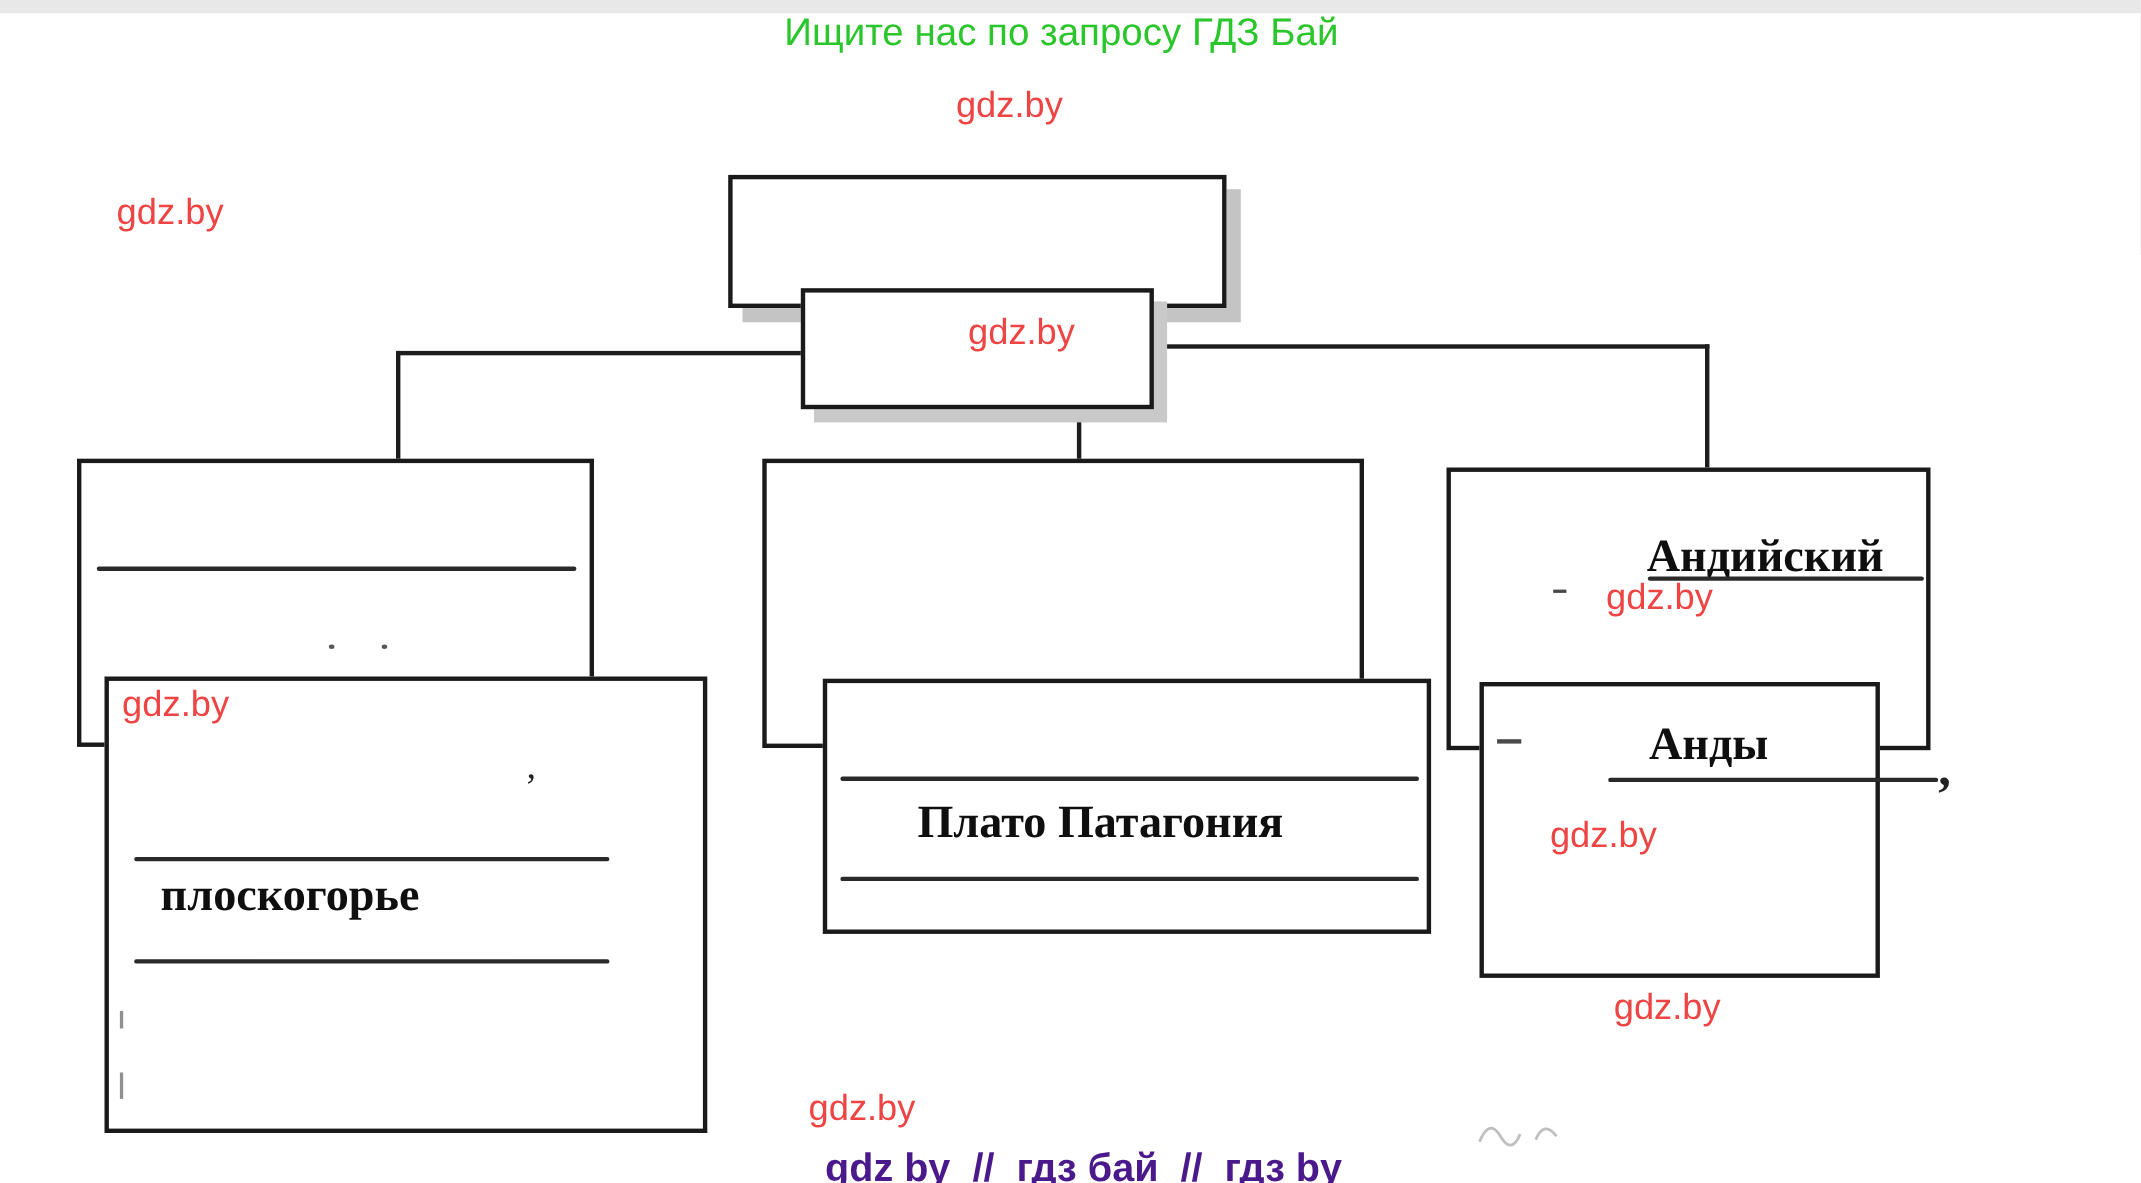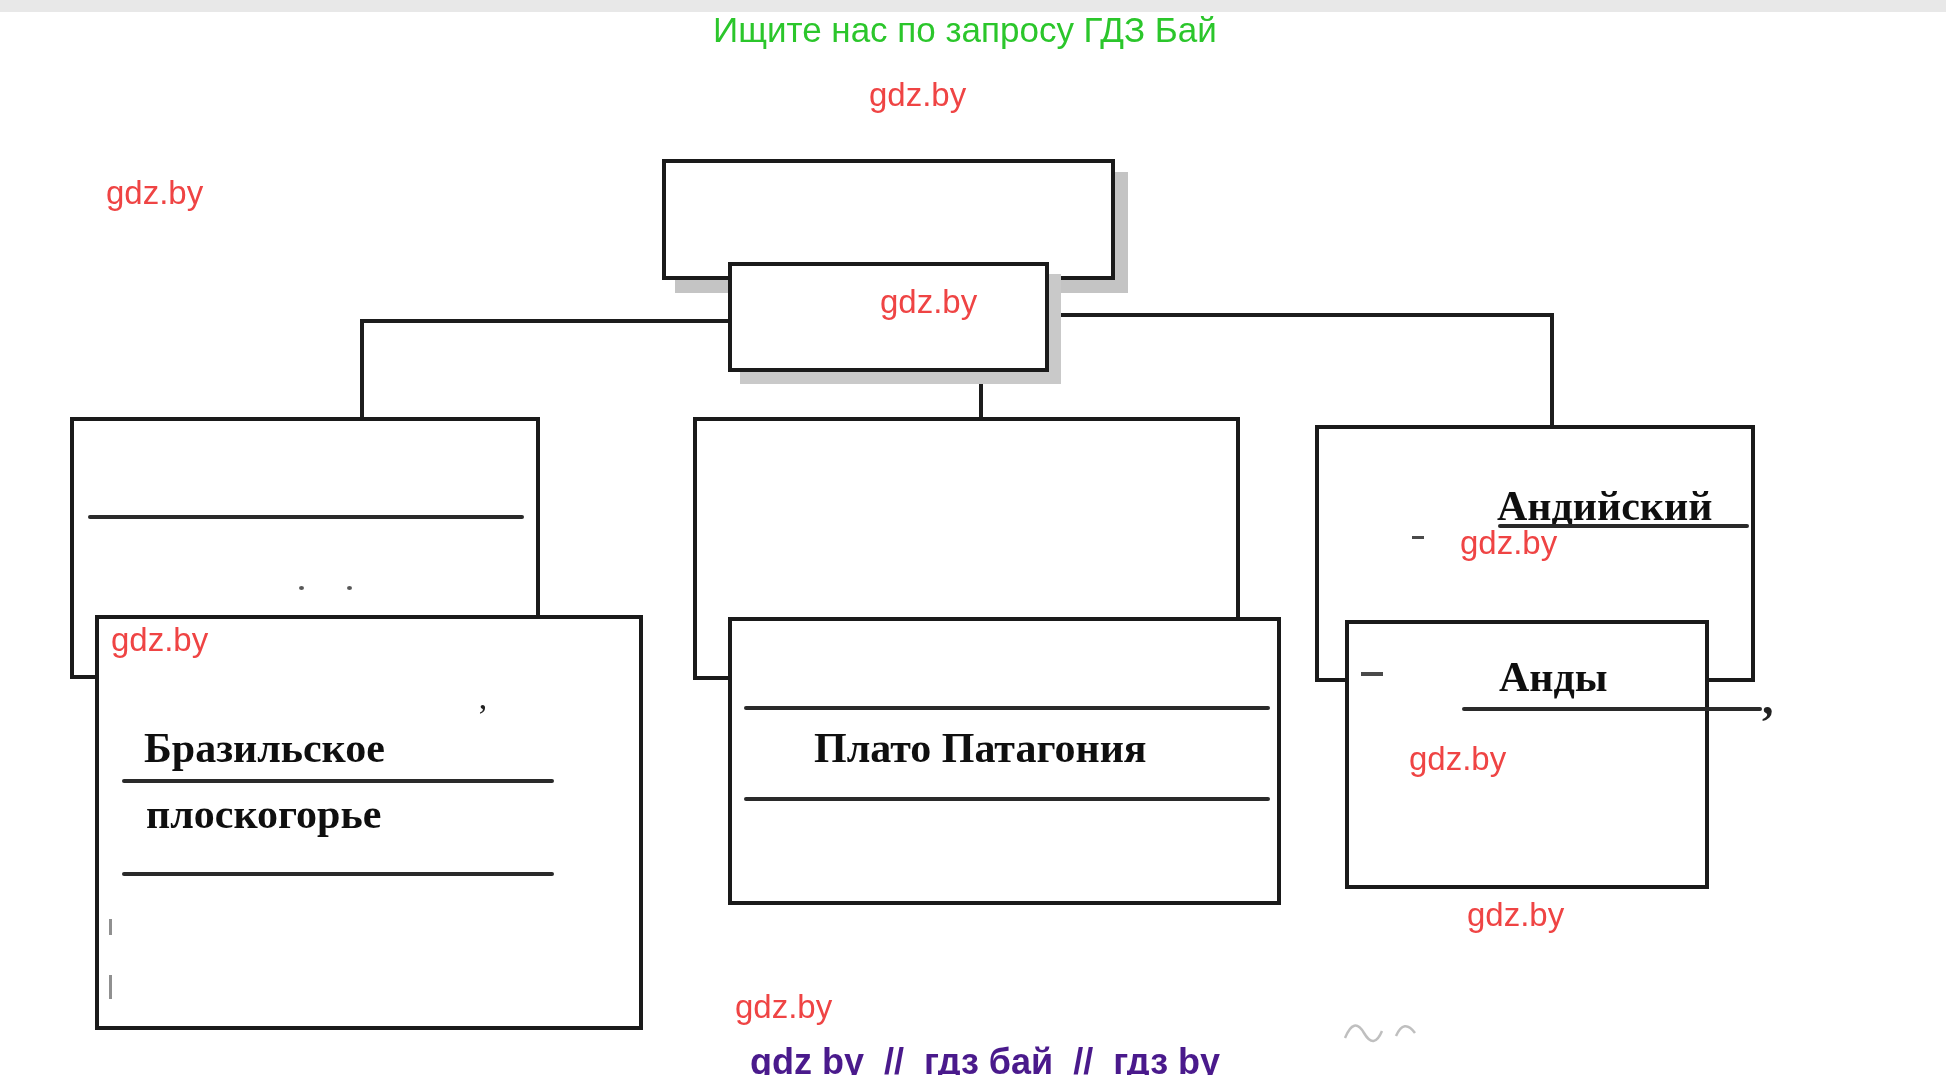--- a/index.html
+++ b/index.html
@@ -65,32 +65,31 @@
   </div>
 
   <div class="box" style="left:70px;top:405px;width:470px;height:262px;">
     <div class="rule" style="left:14px;top:94px;width:436px;"></div>
     <div class="dot" style="left:225px;top:165px;"></div>
     <div class="dot" style="left:273px;top:165px;"></div>
   </div>
 
   <div class="box" style="left:95px;top:603px;width:548px;height:415px;">
     <div class="wm" style="left:12px;top:4px;">gdz.by</div>
-    <div class="serif-label" style="left:45px;top:106px;">Бразильское</div>
     <div class="rule" style="left:23px;top:160px;width:432px;"></div>
     <div class="serif-label" style="left:47px;top:172px;">плоскогорье</div>
     <div class="rule" style="left:23px;top:253px;width:432px;"></div>
     <div class="mark" style="left:378px;top:80px;font-size:34px;">’</div>
     <div class="tick" style="left:10px;top:300px;height:16px;"></div>
     <div class="tick" style="left:10px;top:356px;height:24px;"></div>
   </div>
 
   <div class="box" style="left:693px;top:405px;width:547px;height:263px;"></div>
 
-  <div class="box" style="left:728px;top:605px;width:553px;height:288px;padding-left:36px;">
+  <div class="box" style="left:748px;top:605px;width:553px;height:232px;padding-left:36px;">
     <div class="rule" style="left:12px;top:85px;width:526px;"></div>
     <div class="serif-label" style="left:82px;top:104px;">Плато Патагония</div>
     <div class="rule" style="left:12px;top:176px;width:526px;"></div>
   </div>
 
   <div class="box" style="left:1315px;top:413px;width:440px;height:257px;">
     <div class="serif-label" style="left:178px;top:54px;">Андийский</div>
     <div class="rule" style="left:179px;top:95px;width:251px;"></div>
     <div class="dash" style="left:93px;top:107px;width:12px;height:3px;"></div>
     <div class="wm" style="left:141px;top:97px;">gdz.by</div>

